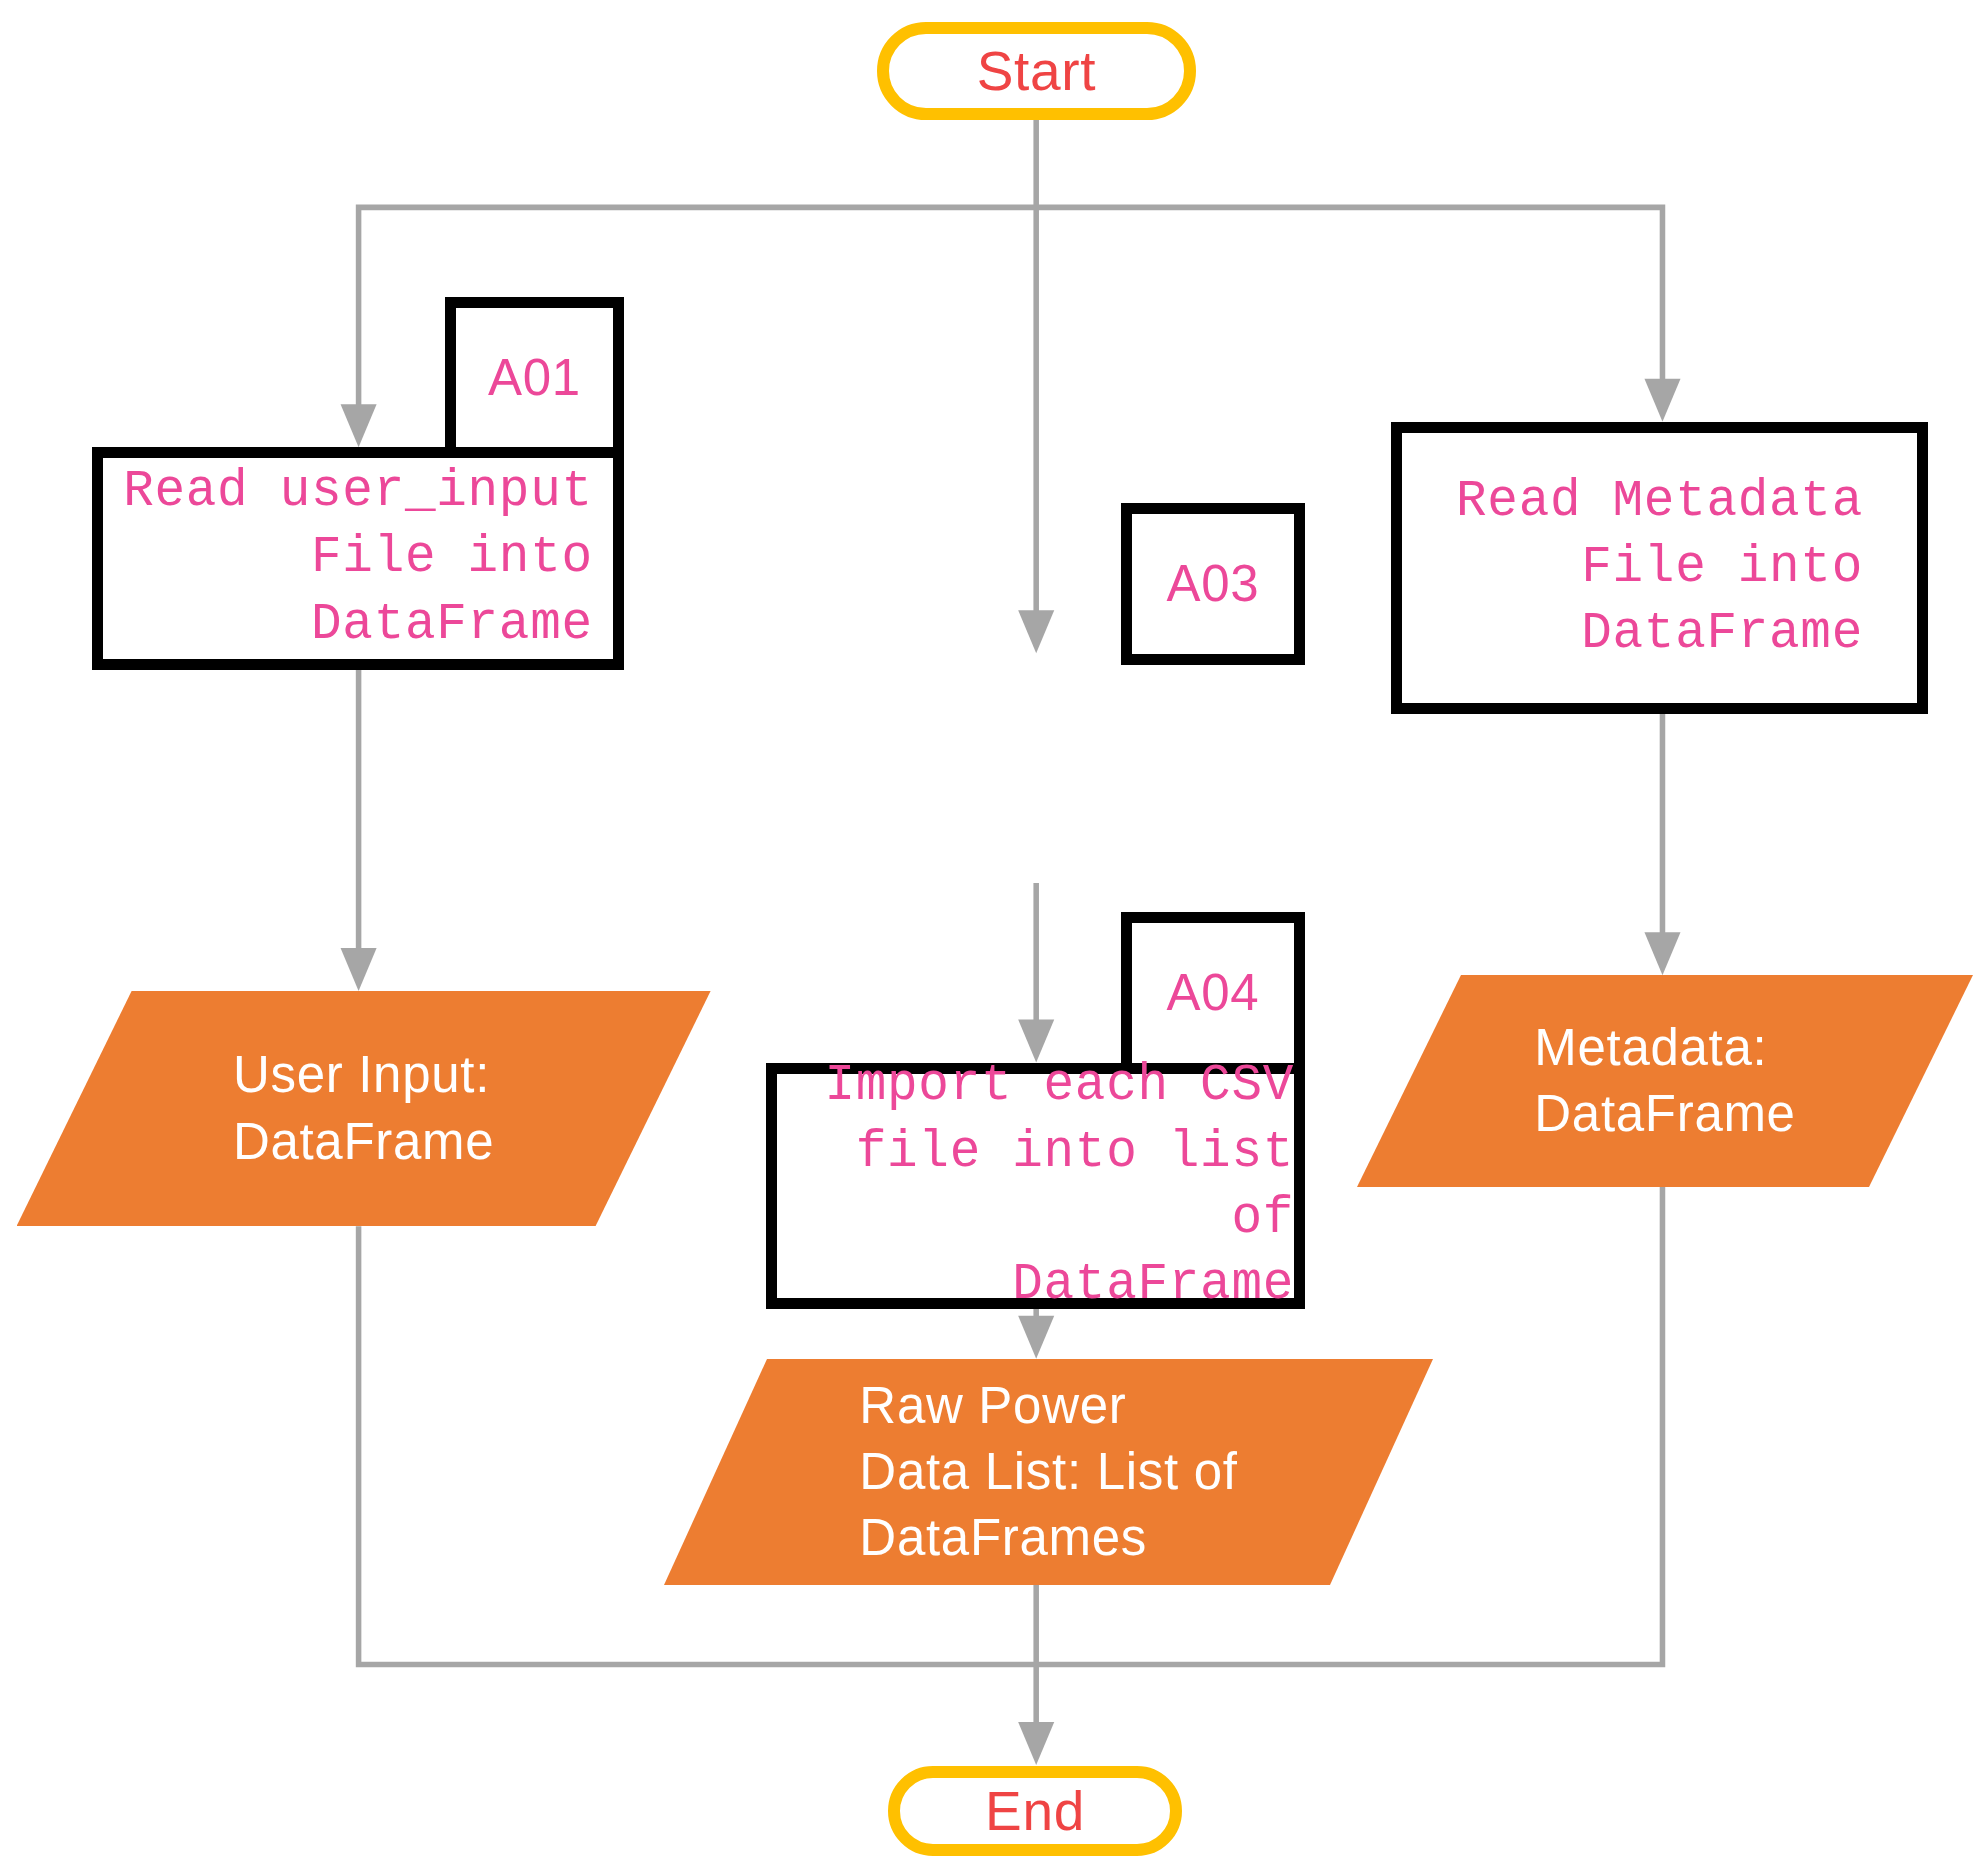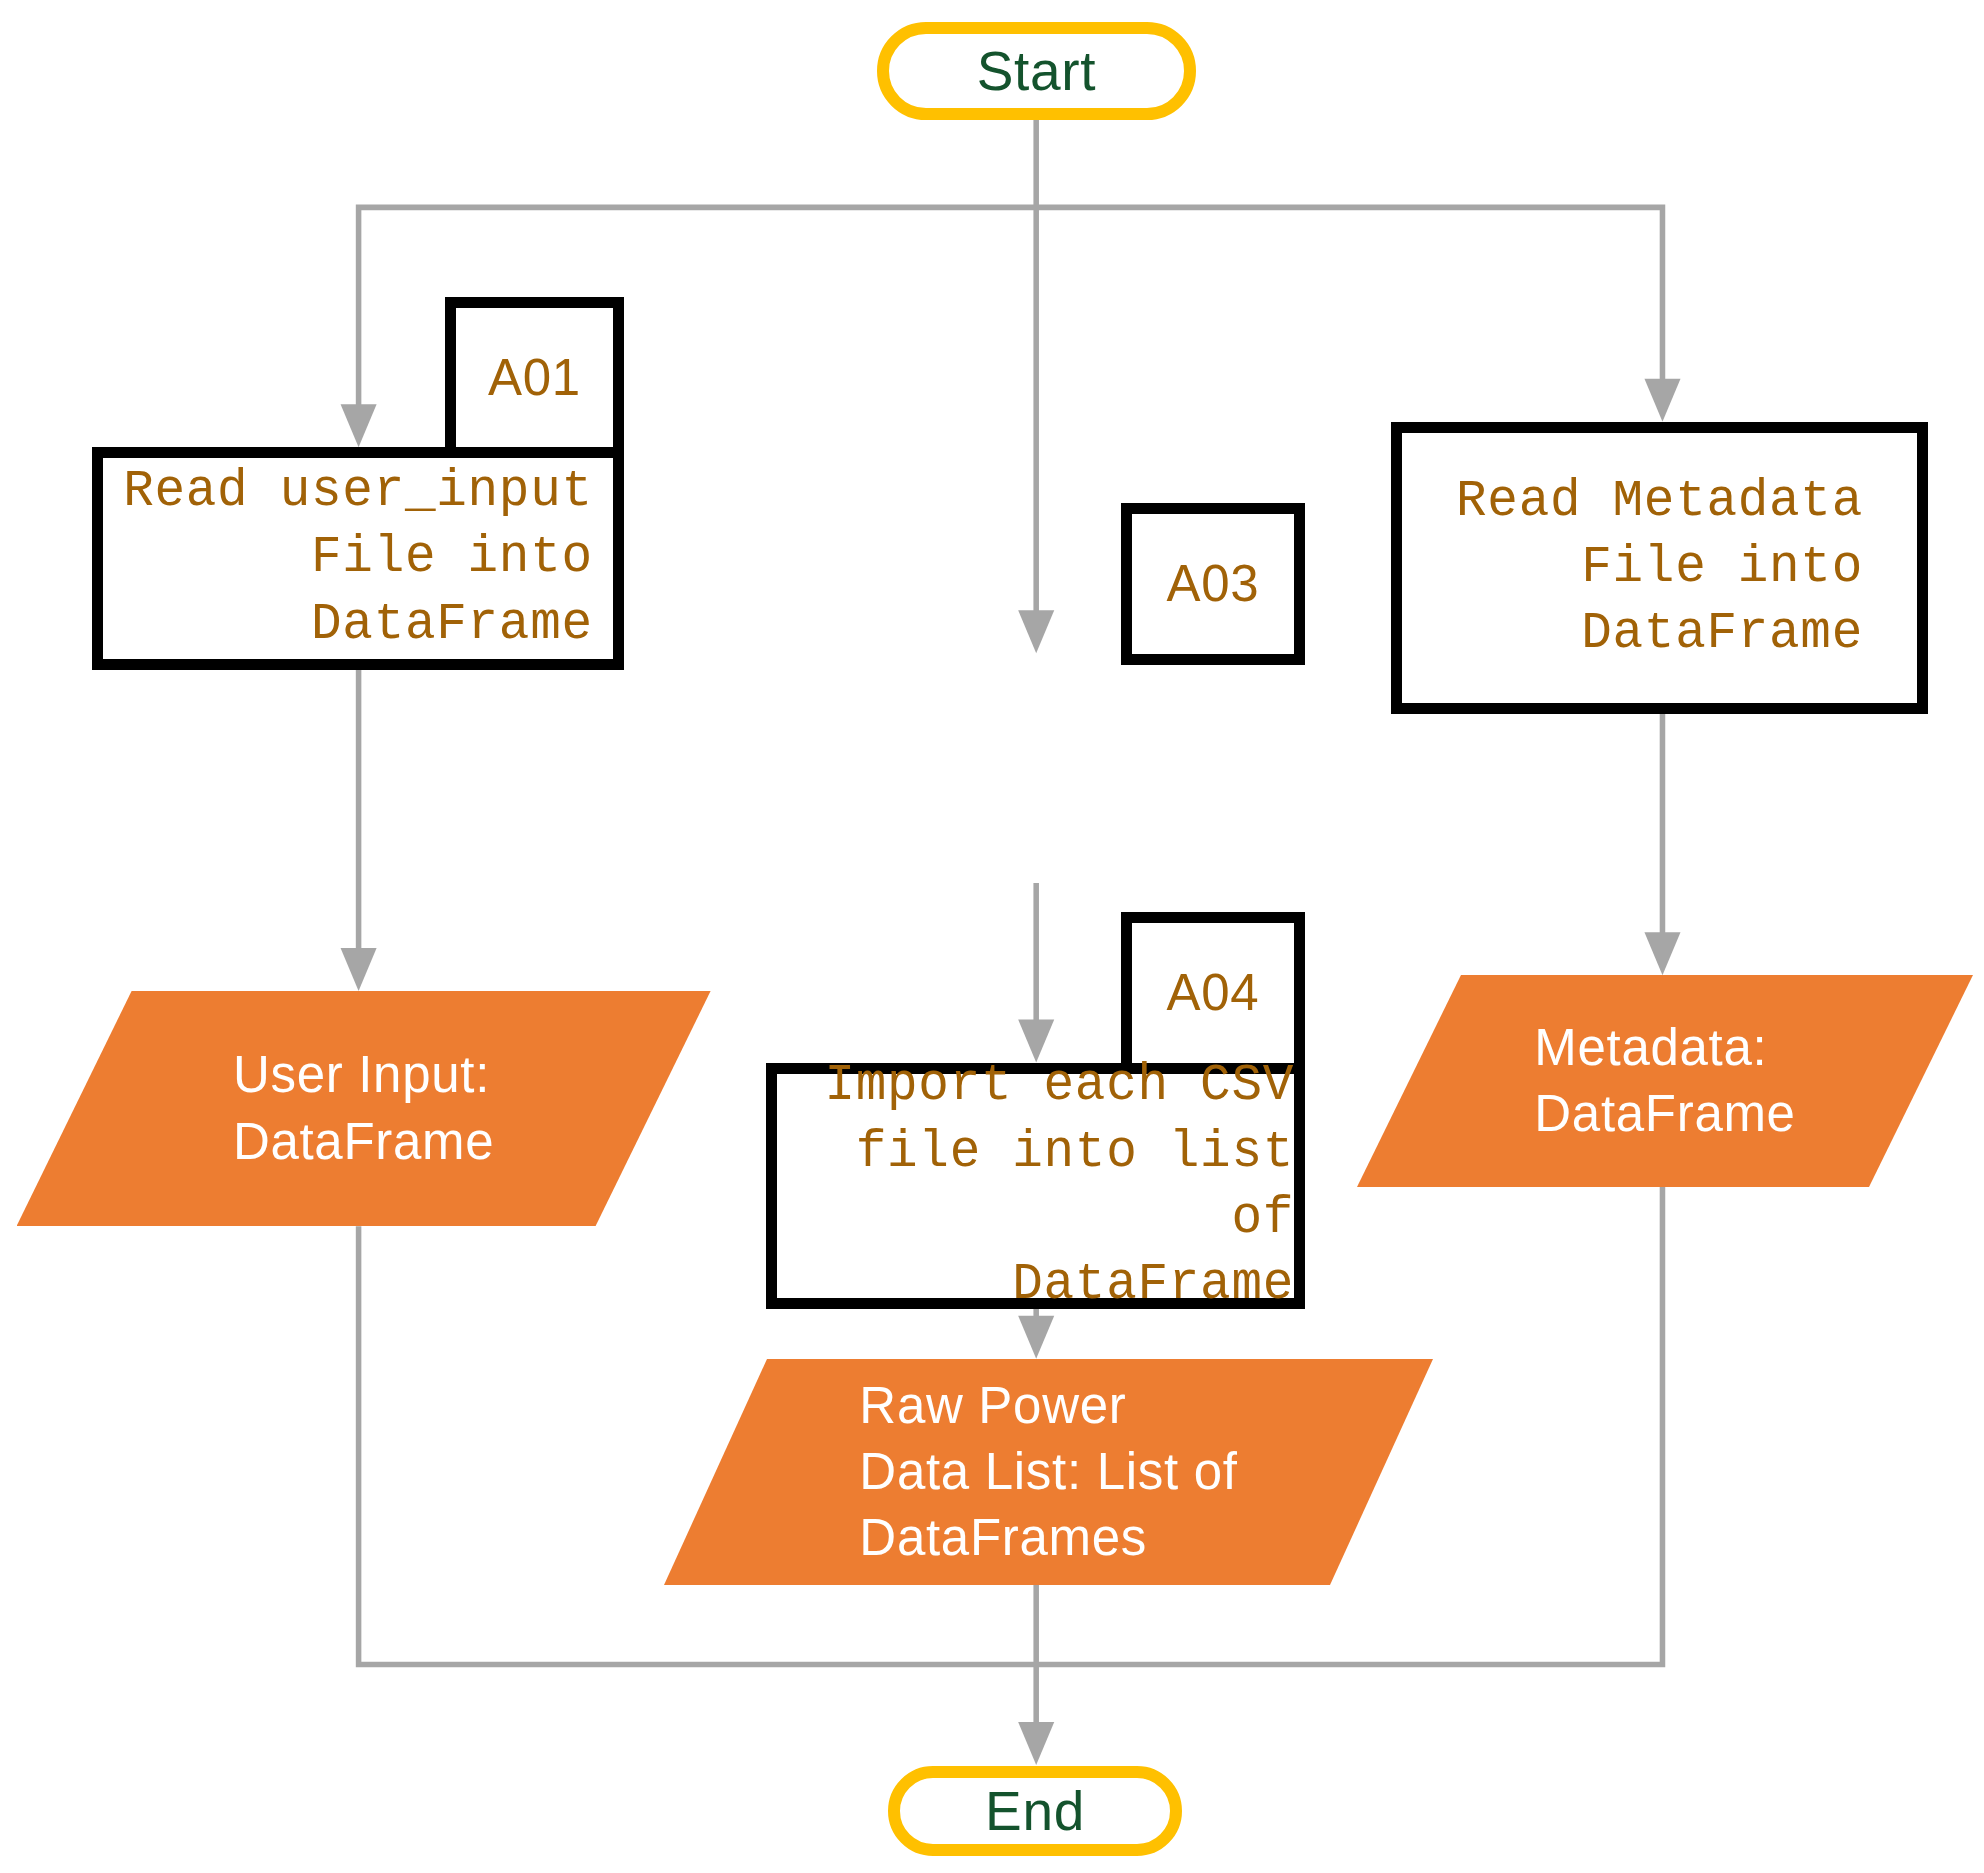--- a/index.html
+++ b/index.html
@@ -17,42 +17,42 @@
   
   .terminator{
     position:absolute;z-index:3;
     background:#ffffff;
     border:12.5px solid #FFC000;
     border-radius:139px;
     display:flex;align-items:center;justify-content:center;
     box-sizing:border-box;
   }
   .terminator .term-label{
-    color:#14532d;font-size:55px;letter-spacing:0.7px;white-space:pre-line;
+    color:#ef4444;font-size:55px;letter-spacing:0.7px;white-space:pre-line;
   }
   #start-node{left:877px;top:21.5px;width:319px;height:98px;}
   #end-node{left:888px;top:1766px;width:294px;height:90px;}
 
   
   .proc-tab{
     position:absolute;z-index:1;
     background:#ffffff;border:11px solid #000000;
     display:flex;align-items:center;justify-content:center;
     box-sizing:border-box;
   }
   .proc-main{
     position:absolute;z-index:2;
     background:#ffffff;border:11px solid #000000;
     display:flex;align-items:center;justify-content:center;
     box-sizing:border-box;
     text-align:right;
     font-family:Liberation Mono, monospace;
   }
   .proc-text,.tab-text{
-    color:#a16207;font-size:51px;line-height:1.3;letter-spacing:0.7px;white-space:pre-line;
+    color:#ec4899;font-size:51px;line-height:1.3;letter-spacing:0.7px;white-space:pre-line;
   }
   #a01-tab{left:445px;top:297px;width:179px;height:162px;}
   #a01-main{left:92px;top:447px;width:532px;height:223px;}
   #a02-tab{left:1745px;top:274px;width:184px;height:159px;}
   #a02-main{left:1391px;top:422px;width:537px;height:292px;}
   #a03-tab{left:1121px;top:503px;width:184px;height:162px;}
   #a03-main{left:768px;top:653px;width:537px;height:230px;}
   #a04-tab{left:1121px;top:912px;width:184px;height:162px;}
   #a04-main{left:766px;top:1063px;width:539px;height:246px;}
 

